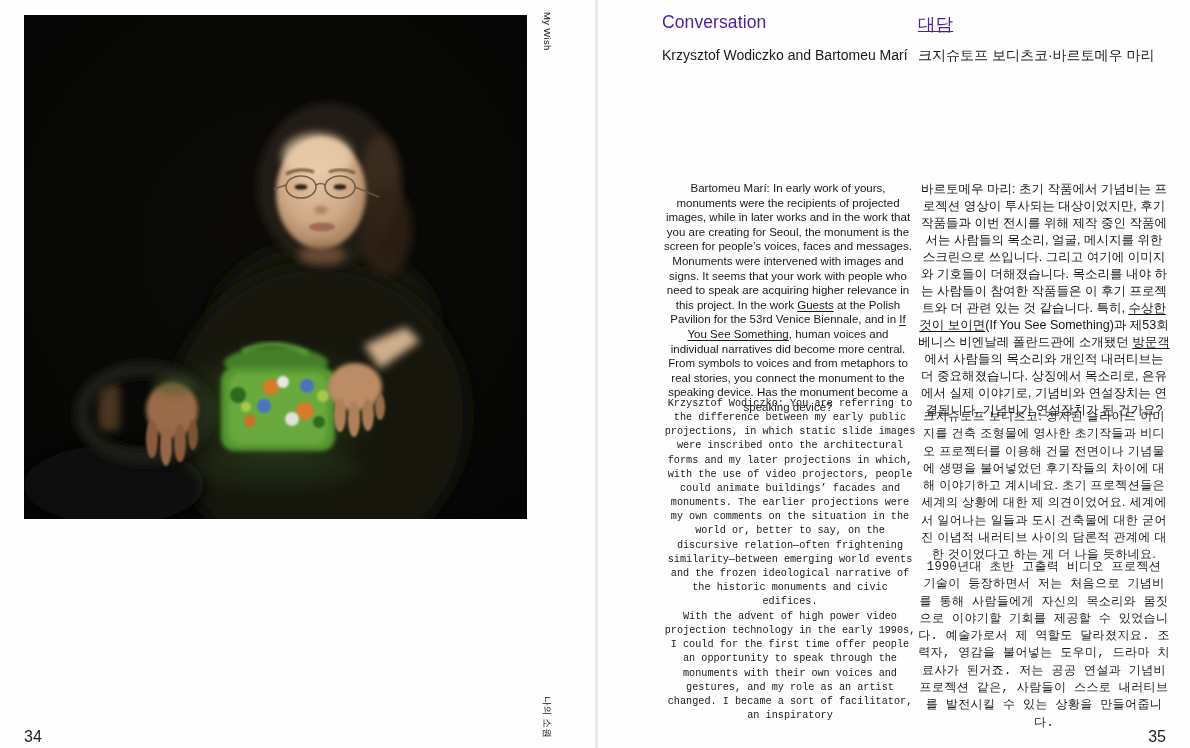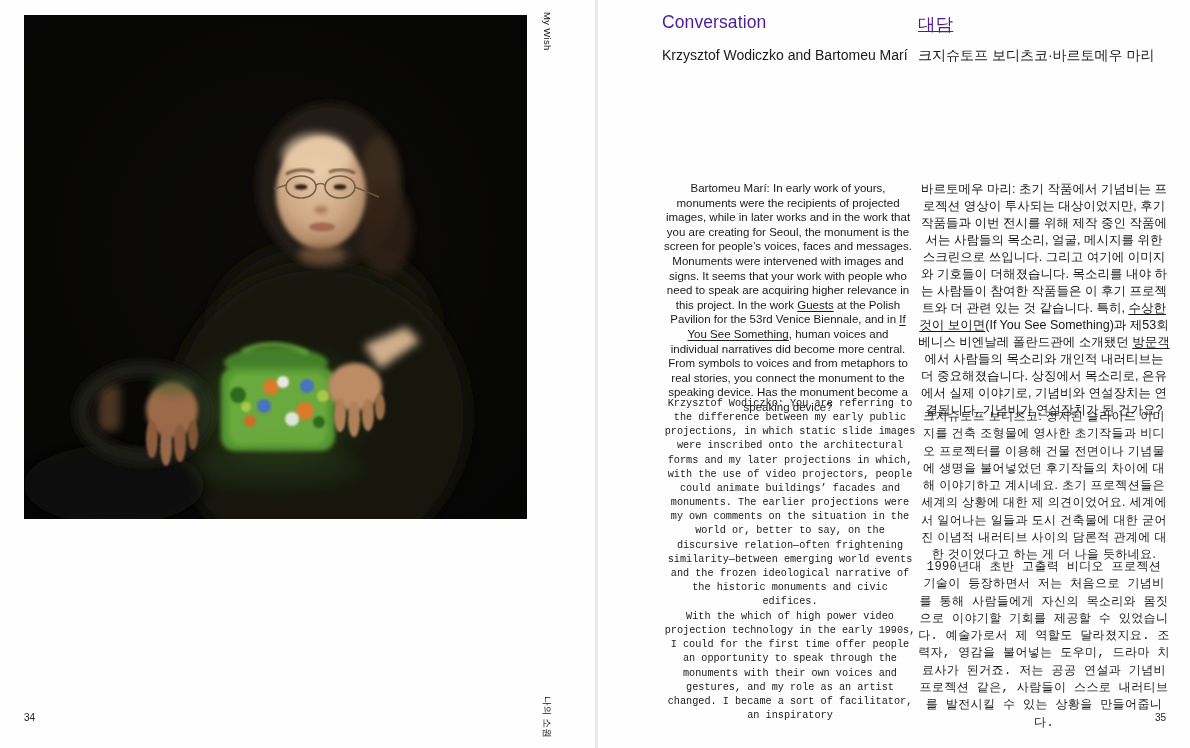--- a/index.html
+++ b/index.html
@@ -21,21 +21,21 @@
 
   .vhead {
     position: absolute;
     font-size: 9.5px; letter-spacing: 0.3px; color: #111;
     white-space: nowrap;
     transform: rotate(90deg); transform-origin: 0 0;
   }
   .vhead-top { left: 553px; top: 12px; }
   .vhead-bottom { left: 553px; top: 696px; }
 
-  .pagenum { position: absolute; font-size: 10px; color: #222; }
+  .pagenum { position: absolute; font-size: 16px; color: #222; margin-top: 16px; }
   .pn-left { left: 24px; top: 712px; }
   .pn-right { left: 1126px; top: 712px; width: 40px; text-align: right; }
 
   
   .title { position: absolute; top: 12px; margin: 0; font-size: 17.5px; font-weight: 400; letter-spacing: 0.1px; color: #4c1d95; }
   .title-en { left: 662px; }
   .title-ko { left: 918px; font-weight: 500; text-decoration: underline; }
 
   .authors { position: absolute; top: 47px; font-size: 14px; color: #1a1a1a; }
   .authors-en { left: 662px; }
@@ -178,21 +178,21 @@
   </div>
 
   <div class="fold"></div>
 
   <div>
 
     <h1 class="title title-en">Conversation</h1>
     <div class="authors authors-en">Krzysztof Wodiczko and Bartomeu Marí</div>
     <p class="q-en"><span>Bartomeu Marí: In early work of yours, monuments were the recipients of projected images, while in later works and in the work that you are creating for Seoul, the monument is the screen for people’s voices, faces and messages. Monuments were intervened with images and signs. It seems that your work with people who need to speak are acquiring higher relevance in this project. In the work </span><span class="u">Guests</span><span> at the Polish Pavilion for the 53rd Venice Biennale, and in </span><span class="u">If You See Something</span><span>, human voices and individual narratives did become more central. From symbols to voices and from metaphors to real stories, you connect the monument to the speaking device. Has the monument become a speaking device?</span></p>
     <p class="a-en a-en-1">Krzysztof Wodiczko: You are referring to the difference between my early public projections, in which static slide images were inscribed onto the architectural forms and my later projections in which, with the use of video projectors, people could animate buildings’ facades and monuments. The earlier projections were my own comments on the situation in the world or, better to say, on the discursive relation—often frightening similarity—between emerging world events and the frozen ideological narrative of the historic monuments and civic edifices.</p>
-    <p class="a-en a-en-2">With the which of high power video projection technology in the early 1990s, I could for the first time offer people an opportunity to speak through the monuments with their own voices and gestures, and my role as an artist changed. I became a sort of facilitator, an inspiratory</p>
+    <p class="a-en a-en-2">With the advent of high power video projection technology in the early 1990s, I could for the first time offer people an opportunity to speak through the monuments with their own voices and gestures, and my role as an artist changed. I became a sort of facilitator, an inspiratory</p>
 
     <h1 class="title title-ko">대담</h1>
     <div class="authors authors-ko">크지슈토프 보디츠코·바르토메우 마리</div>
     <p class="q-ko"><span>바르토메우 마리: 초기 작품에서 기념비는 프로젝션 영상이 투사되는 대상이었지만, 후기 작품들과 이번 전시를 위해 제작 중인 작품에서는 사람들의 목소리, 얼굴, 메시지를 위한 스크린으로 쓰입니다. 그리고 여기에 이미지와 기호들이 더해졌습니다. 목소리를 내야 하는 사람들이 참여한 작품들은 이 후기 프로젝트와 더 관련 있는 것 같습니다. 특히, </span><span class="u">수상한 것이 보이면</span><span>(If You See Something)과 제53회 베니스 비엔날레 폴란드관에 소개됐던 </span><span class="u">방문객</span><span>에서 사람들의 목소리와 개인적 내러티브는 더 중요해졌습니다. 상징에서 목소리로, 은유에서 실제 이야기로, 기념비와 연설장치는 연결됩니다. 기념비가 연설장치가 된 건가요?</span></p>
     <p class="a-ko a-ko-1">크지슈토프 보디츠코: 정지된 슬라이드 이미지를 건축 조형물에 영사한 초기작들과 비디오 프로젝터를 이용해 건물 전면이나 기념물에 생명을 불어넣었던 후기작들의 차이에 대해 이야기하고 계시네요. 초기 프로젝션들은 세계의 상황에 대한 제 의견이었어요. 세계에서 일어나는 일들과 도시 건축물에 대한 굳어진 이념적 내러티브 사이의 담론적 관계에 대한 것이었다고 하는 게 더 나을 듯하네요.</p>
     <p class="a-ko a-ko-2">1990년대 초반 고출력 비디오 프로젝션 기술이 등장하면서 저는 처음으로 기념비를 통해 사람들에게 자신의 목소리와 몸짓으로 이야기할 기회를 제공할 수 있었습니다. 예술가로서 제 역할도 달라졌지요. 조력자, 영감을 불어넣는 도우미, 드라마 치료사가 된거죠. 저는 공공 연설과 기념비 프로젝션 같은, 사람들이 스스로 내러티브를 발전시킬 수 있는 상황을 만들어줍니다.</p>
 
     <div class="pagenum pn-right">35</div>
   </div>
 

